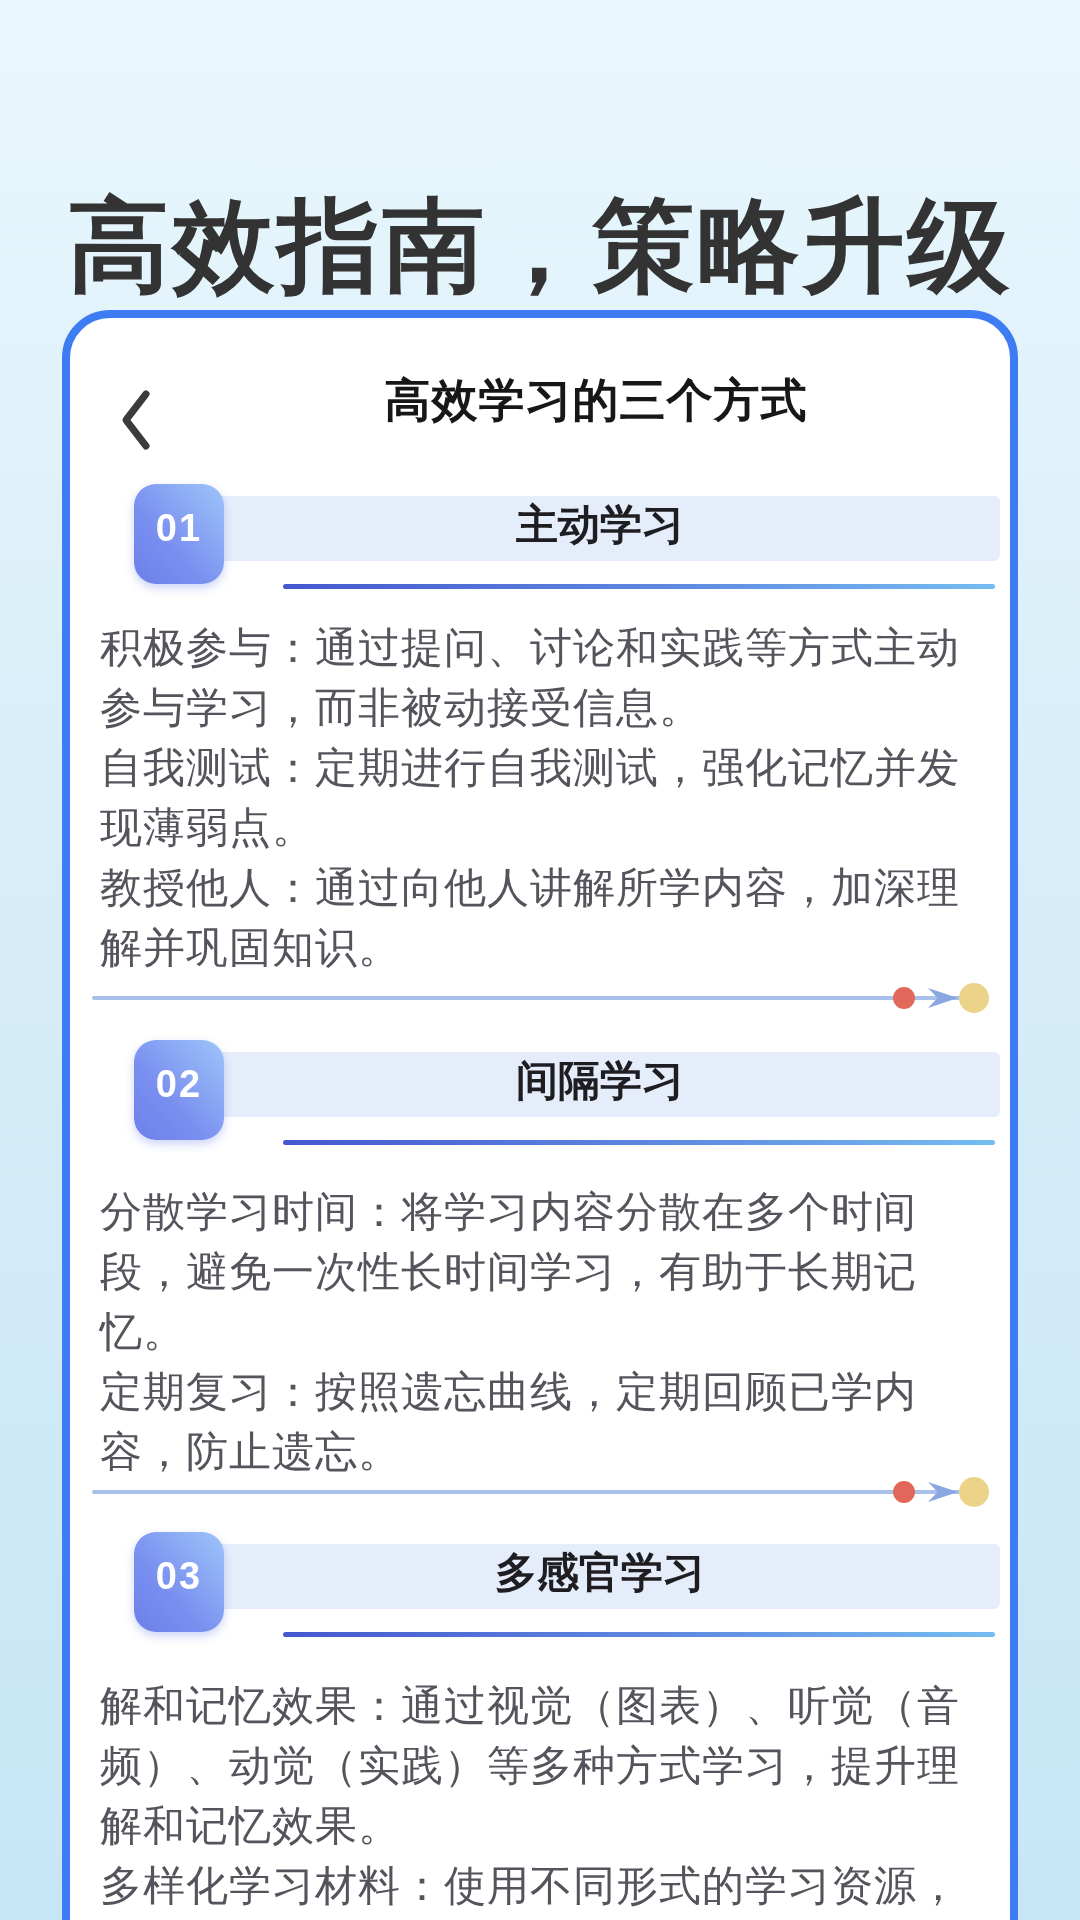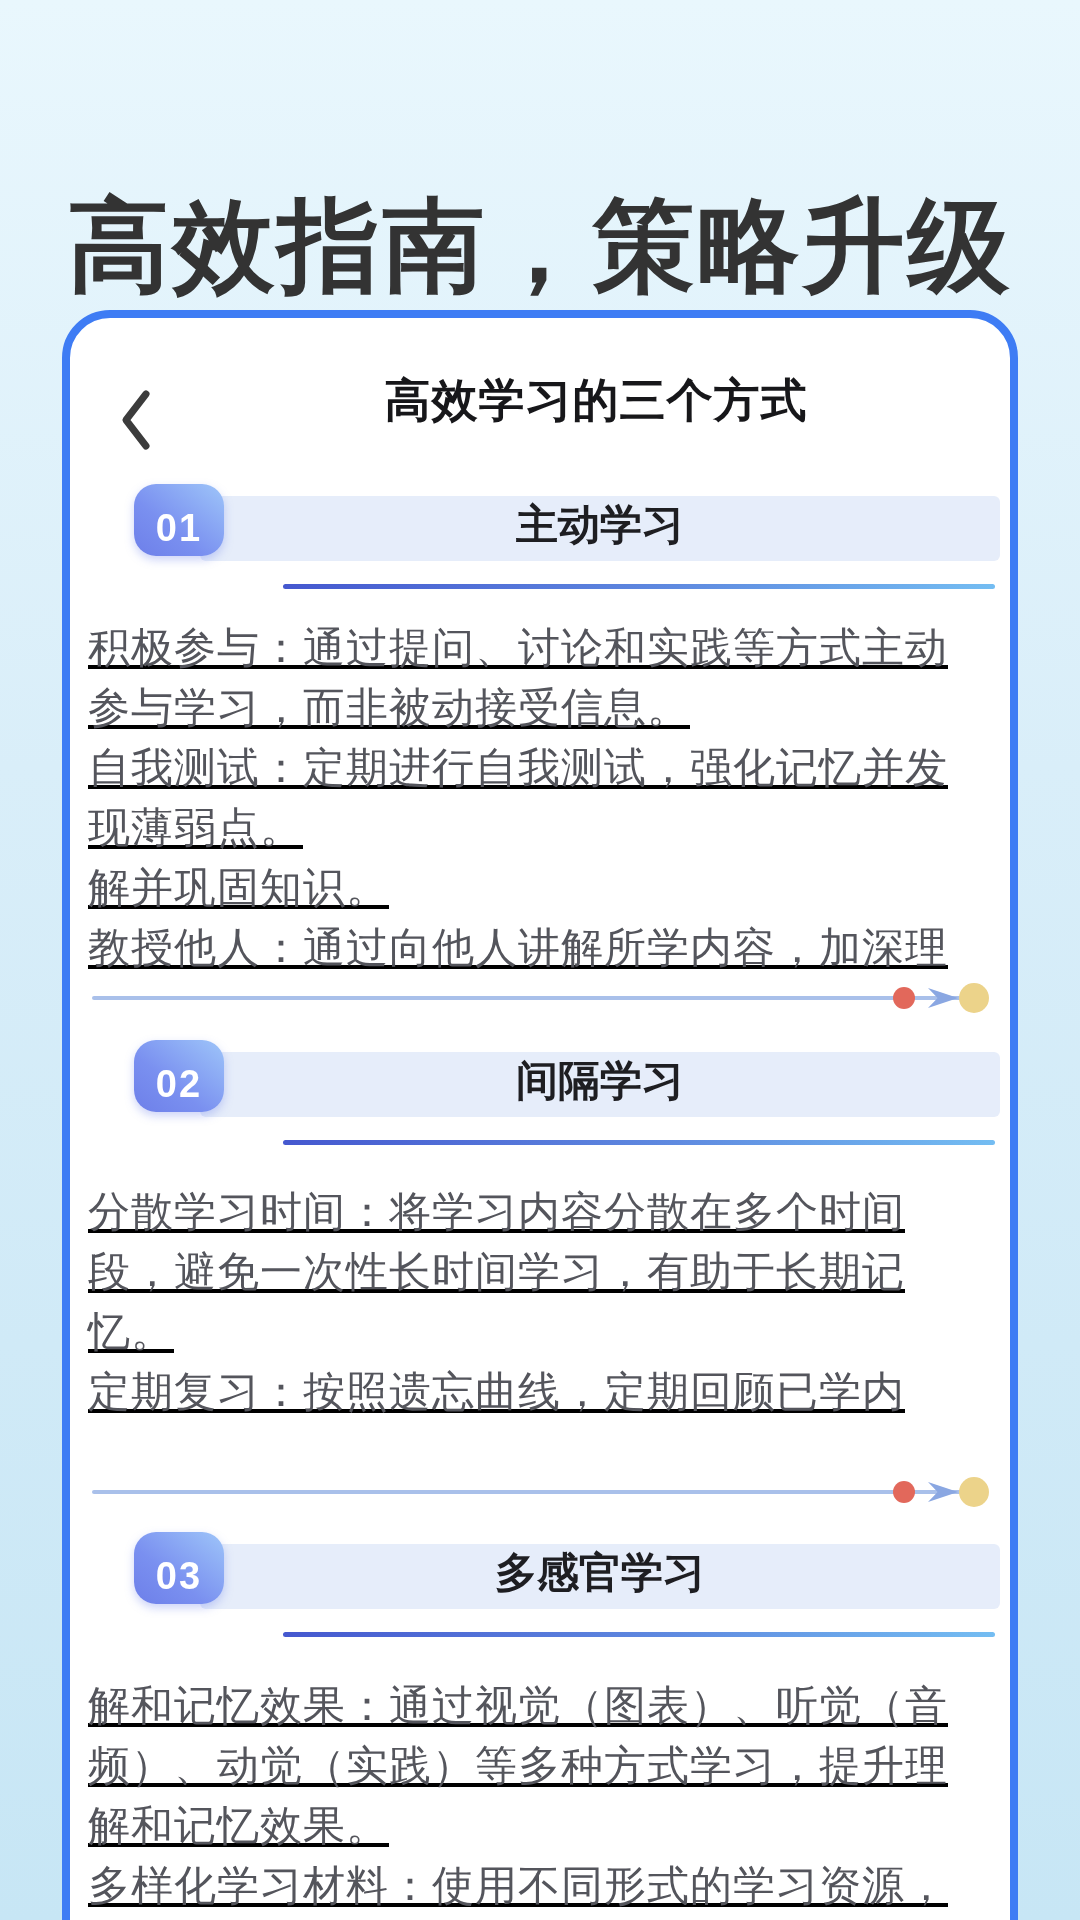--- a/index.html
+++ b/index.html
@@ -27,33 +27,33 @@
   #sec1{top:166px;} #sec2{top:722px;} #sec3{top:1214px;}
   .bar{
     position:absolute;left:130px;top:12px;width:800px;height:65px;
     background:#e6edfa;border-radius:6px;
   }
   .bar-title{
     position:absolute;left:0;top:0;width:100%;height:65px;line-height:65px;
     text-align:center;font-size:42px;font-weight:600;color:#1e1e22;white-space:nowrap;font-family:Liberation Mono, monospace;
   }
   .badge{
-    position:absolute;left:64px;top:0;width:90px;height:72px;border-radius:22px;
+    position:absolute;left:64px;top:0;width:90px;height:100px;border-radius:22px;
     background:linear-gradient(to bottom left,#9ec5f9 0%,#7a90f0 60%,#6d7fe9 100%);
     box-shadow:0 4px 10px rgba(110,130,235,0.35);
   }
   .badge-num{
     position:absolute;left:0;top:0;width:100%;height:88px;line-height:88px;
     text-align:center;font-size:38px;font-weight:700;color:#ffffff;letter-spacing:2px;
   }
   .rule{
     position:absolute;left:213px;top:100px;width:712px;height:5px;border-radius:3px;
     background:linear-gradient(90deg,#4558cf 0%,#5f8ae0 55%,#74bdf2 100%);
   }
-  .body-text{position:absolute;left:18px;width:900px;text-decoration:underline;}
+  .body-text{position:absolute;left:30px;width:900px;}
   #sec1 .body-text{top:134px;} #sec2 .body-text{top:142px;} #sec3 .body-text{top:144px;}
   .line{
     height:60px;line-height:60px;font-size:42px;color:#54555c;
     letter-spacing:1px;white-space:nowrap;
   }
   .divider{
     position:absolute;left:22px;width:893px;height:4px;border-radius:2px;
     background:#a9c0ea;
   }
   #div1{top:678px;} #div2{top:1172px;}
@@ -92,22 +92,22 @@
       </div>
       <div class="badge">
         <div class="badge-num">01</div>
       </div>
       <div class="rule"></div>
       <div class="body-text">
         <div class="line">积极参与：通过提问、讨论和实践等方式主动</div>
         <div class="line">参与学习，而非被动接受信息。</div>
         <div class="line">自我测试：定期进行自我测试，强化记忆并发</div>
         <div class="line">现薄弱点。</div>
+        <div class="line">教授他人：通过向他人讲解所学内容，加深理</div>
         <div class="line">解并巩固知识。</div>
-        <div class="line">教授他人：通过向他人讲解所学内容，加深理</div>
       </div>
     </div>
 
     <div class="divider" id="div1">
       <span class="dot-red"></span>
       <span class="dot-arrow"></span>
       <span class="dot-yellow"></span>
     </div>
 
     <div class="section" id="sec2">
@@ -116,20 +116,21 @@
       </div>
       <div class="badge">
         <div class="badge-num">02</div>
       </div>
       <div class="rule"></div>
       <div class="body-text">
         <div class="line">分散学习时间：将学习内容分散在多个时间</div>
         <div class="line">段，避免一次性长时间学习，有助于长期记</div>
         <div class="line">忆。</div>
         <div class="line">定期复习：按照遗忘曲线，定期回顾已学内</div>
+        <div class="line">容，防止遗忘。</div>
       </div>
     </div>
 
     <div class="divider" id="div2">
       <span class="dot-red"></span>
       <span class="dot-arrow"></span>
       <span class="dot-yellow"></span>
     </div>
 
     <div class="section" id="sec3">

